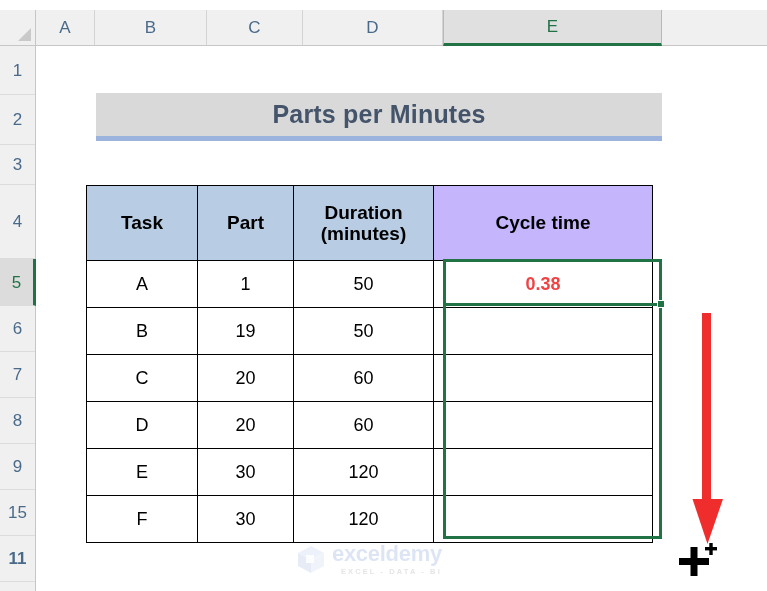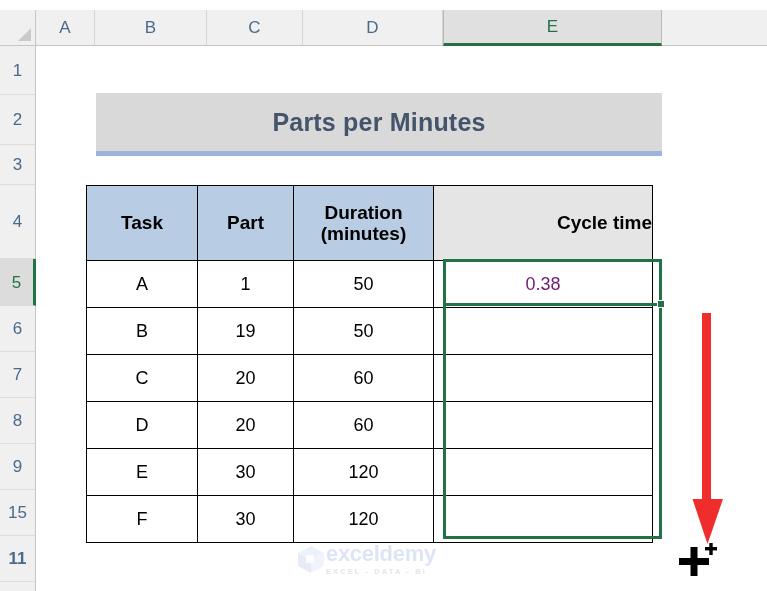--- a/index.html
+++ b/index.html
@@ -107,21 +107,21 @@
     position: absolute;
     left: 37px; top: 46px;
     width: 730px; height: 545px;
     background: #ffffff;
   }
 
   
   .title-banner {
     position: absolute;
     left: 96px; top: 93px;
-    width: 566px; height: 63px;
+    width: 566px; height: 48px;
     background: #d9d9d9;
     border-bottom: 5px solid #9cb3de;
     box-sizing: border-box;
     display: flex;
     align-items: center;
     justify-content: center;
   }
   .title-text {
     font-size: 25px;
     font-weight: bold;
@@ -146,31 +146,31 @@
   }
   .tbl th {
     background: #b8cce4;
     font-size: 19px;
     font-weight: bold;
     color: #000000;
     height: 74px;
     line-height: 1.12;
   }
   .tbl th.accent {
-    background: #e5e5e5;
-    text-align: right;
+    background: #c4b5fd;
   }
   .tbl td {
     background: #ffffff;
     font-size: 18px;
     color: #000000;
     height: 46px;
   }
   .tbl td.val {
-    color: #701a75;
+    color: #ef4444;
+    font-weight: bold;
   }
 
   
   .sel-range {
     position: absolute;
     left: 443px; top: 259px;
     width: 219px; height: 280px;
     border: 3px solid #217346;
     box-sizing: border-box;
     pointer-events: none;
@@ -208,39 +208,40 @@
     pointer-events: none;
   }
 
   
   .watermark {
     position: absolute;
     left: 296px; top: 541px;
     width: 180px; height: 36px;
     display: flex;
     align-items: center;
-    gap: 0;
+    gap: 6px;
     pointer-events: none;
     opacity: 0.55;
   }
   .wm-text { display: flex; flex-direction: column; line-height: 1; }
   .wm-name {
     font-size: 22px;
     font-weight: bold;
     color: #c3d1ee;
     letter-spacing: -0.3px;
     font-family: "Liberation Sans", sans-serif;
   }
   .wm-sub {
     font-size: 7.5px;
     font-weight: bold;
     color: #cfcfcf;
     letter-spacing: 2.1px;
     margin-top: 3px;
     font-family: "Liberation Sans", sans-serif;
+    text-align: right;
   }
 </style>
 </head>
 <body>
 
 <div id="app">
 
   <div class="select-all">
     <div class="tri"></div>
   </div>

